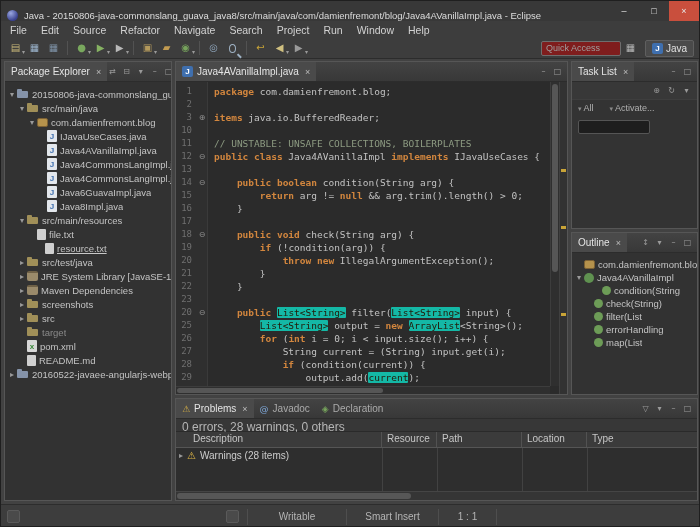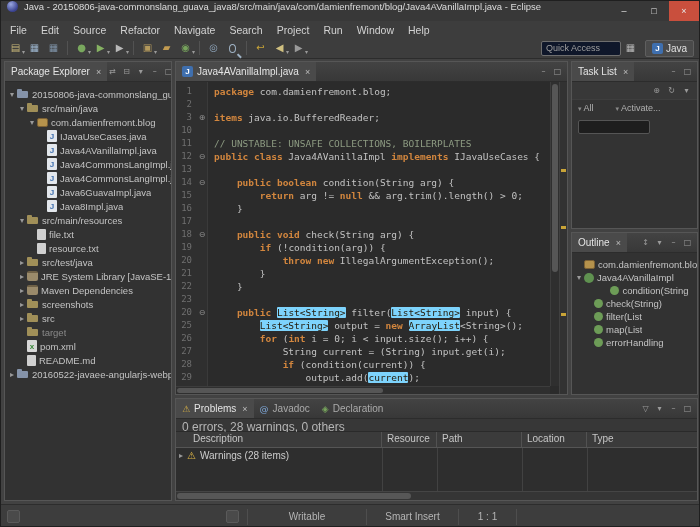--- a/index.html
+++ b/index.html
@@ -1,38 +1,38 @@
 <!DOCTYPE html>
 <html><head>
 <meta charset="utf-8">
 <style>
 *{margin:0;padding:0;box-sizing:border-box}
 html,body{width:700px;height:527px;overflow:hidden;background:#1e1e1e}
 .window{position:relative;width:700px;height:527px;background:#424242;font-family:"Liberation Sans",sans-serif;color:#c8c8c8;border:1px solid #1f1f1f;overflow:hidden}
 
-.titlebar{position:absolute;left:0;top:0;right:0;height:20px;background:#383838;display:flex;align-items:flex-start}
+.titlebar{position:absolute;left:0;top:0;right:0;height:20px;background:#383838;display:flex;align-items:flex-end}
 .app-icon{width:11px;height:11px;border-radius:50%;background:radial-gradient(circle at 35% 30%,#9aa7e0,#39418f 70%);margin:0 6px;flex:none}
 .title-text{font-size:9.5px;color:#dcdcdc;white-space:nowrap;overflow:hidden}
 .win-controls{margin-left:auto;display:flex;height:100%;flex:none}
 .win-btn{width:30px;height:100%;display:flex;align-items:center;justify-content:center;font-size:9px;color:#e6e6e6}
 .win-close{background:#c94f3d}
 
 .menubar{position:absolute;left:0;top:20px;right:0;height:17px;display:flex;align-items:center;padding-left:2px;background:#3d3d3d}
 .menu-item{font-size:10.5px;color:#d2d2d2;padding:2px 7px}
 
 .toolbar{position:absolute;left:0;top:37px;right:0;height:21px;background:#3d3d3d;border-bottom:1px solid #2c2c2c;display:flex;align-items:center;padding:0 5px}
 .tb-row{display:flex;align-items:center}
 .tb-icon{width:17px;height:16px;display:flex;align-items:center;justify-content:center;font-size:10px;margin:0 1px;border-radius:2px;position:relative}
 .tb-glyph{font-family:"DejaVu Sans",sans-serif;font-size:10px;line-height:1}
 .tb-caret{font-family:"DejaVu Sans",sans-serif;font-size:6px;color:#9a9a9a;position:absolute;right:-1px;bottom:1px}
 .tb-sep{width:1px;height:14px;background:#525252;margin:0 4px}
 .tb-search{border:1.5px solid #9fb2c4;border-radius:50%;width:9px;height:9px;margin:0 5px}
 .tb-search:after{content:"";position:absolute;width:5px;height:1.5px;background:#9fb2c4;transform:rotate(45deg);right:-1px;bottom:0}
 .tb-spring{flex:1}
-.quick-access{width:80px;height:15px;border:1px solid #6e6e6e;background:#0f172a;color:#9f9f9f;font-size:9px;display:flex;align-items:center;padding-left:4px;border-radius:2px}
+.quick-access{width:80px;height:15px;border:1px solid #6e6e6e;background:#7f1d1d;color:#9f9f9f;font-size:9px;display:flex;align-items:center;padding-left:4px;border-radius:2px}
 .perspective-btn{display:flex;align-items:center;gap:3px;height:17px;padding:0 6px;background:#4a4a4a;border:1px solid #5f5f5f;border-radius:2px;margin-left:5px;font-size:10px;color:#e0e0e0}
 .j-icon{width:11px;height:11px;background:#3f6fae;color:#fff;font-size:8px;font-weight:bold;display:flex;align-items:center;justify-content:center;border-radius:2px;flex:none}
 
 .panel{position:absolute;background:#333;border:1px solid #565656;display:flex;flex-direction:column;overflow:hidden}
 .phdr{height:20px;background:linear-gradient(#434343,#383838);display:flex;align-items:stretch;border-bottom:1px solid #2c2c2c;flex:none}
 .ptab{display:flex;align-items:center;gap:4px;padding:0 6px;font-size:10px;color:#aaa;white-space:nowrap}
 .ptab.active{background:#4a4a4a;color:#e4e4e4}
 .tablabel{white-space:nowrap}
 .tabclose{font-size:9px;color:#bbb;margin-left:2px}
 .tabicon{font-family:"DejaVu Sans",sans-serif;font-size:9px}
@@ -69,50 +69,50 @@
 .gutter-bg{position:absolute;left:0;top:0;bottom:0;width:32px;background:#2f2f2f;border-right:1px solid #3a3a3a;z-index:0}
 .code-area{position:absolute;left:0;top:0;right:17px;bottom:8px;z-index:1;font-family:"DejaVu Sans Mono",monospace;font-size:9.5px;line-height:13px;overflow:hidden;padding-top:3px}
 .code-line{display:flex;height:13px}
 .ln{width:20px;flex:none;text-align:right;padding-right:4px;color:#6f6f6f;font-size:9px}
 .fold{width:12px;flex:none;text-align:center;color:#8f8f8f;font-size:8px;font-family:"DejaVu Sans",sans-serif}
 .code-text{white-space:pre;padding-left:6px;color:#c2c2c2}
 .code-text span{white-space:pre}
 .tok-kw{color:#d2863e;font-weight:bold}
 .tok-pl{color:#c2c2c2}
 .tok-cm{color:#8d9b82}
-.tok-hl{background:#7dd3fc;color:#241a08;border-radius:1px}
+.tok-hl{background:#14b8a6;color:#241a08;border-radius:1px}
 .vscroll{position:absolute;right:8px;top:0;bottom:8px;width:9px;background:#2f2f2f;border-left:1px solid #3d3d3d;z-index:2}
 .vthumb{position:absolute;left:1px;right:1px;top:2px;height:62%;background:#565656;border-radius:3px}
 .overview{position:absolute;right:0;top:0;bottom:0;width:8px;background:#323232;border-left:1px solid #404040;z-index:2}
 .ov-mark{position:absolute;left:1px;width:5px;height:3px;background:#c9a437}
 .hscroll{position:absolute;left:0;right:17px;bottom:0;height:8px;background:#2f2f2f;border-top:1px solid #3d3d3d;z-index:2}
 .hthumb{position:absolute;top:1px;left:1px;width:55%;height:5px;background:#565656;border-radius:3px}
 
 .task-toolbar{height:18px;display:flex;align-items:center;justify-content:flex-end;gap:4px;padding:0 5px;border-bottom:1px solid #3e3e3e;background:#383838}
-.task-links{display:flex;gap:22px;padding:3px 6px;font-size:9px;color:#b0b0b0}
+.task-links{display:flex;gap:16px;padding:3px 6px;font-size:9px;color:#b0b0b0}
 .tl-link{white-space:nowrap}
 .tl-link:before{content:"▾ ";font-size:7px;color:#8a8a8a}
 .task-search{margin:4px 6px;height:14px;width:72px;background:#1e1e1e;border:1px solid #555;border-radius:2px}
 
 .problems-summary{height:13px;font-size:12px;color:#b5b5b5;padding:1px 0 0 6px;background:#373737;border-bottom:1px solid #2a2a2a;flex:none}
 .ptable-head{height:16px;display:flex;background:#3b3b3b;border-bottom:1px solid #555;font-size:10px;color:#c6c6c6;flex:none}
 .pcol{padding:1px 0 0 5px;border-right:1px solid #525252;overflow:hidden;white-space:nowrap}
 .c0{width:206px;padding-left:17px}.c1{width:55px}.c2{width:85px}.c3{width:65px}.c4{flex:1;border-right:none}
 .ptable-body{flex:1;position:relative;background:#2e2e2e}
 .grid-line{position:absolute;top:0;bottom:9px;width:1px;background:#424242}
 .prow{height:15px;display:flex;align-items:center;font-size:10px;color:#cccccc}
 .warn-ic{color:#d9b245;font-size:10px;margin:0 4px 0 1px;font-family:"DejaVu Sans",sans-serif}
 .pscroll{position:absolute;left:0;right:0;bottom:0;height:9px;background:#353535;border-top:1px solid #454545}
 .pthumb{position:absolute;left:1px;top:1px;width:45%;height:6px;background:#575757;border-radius:3px}
 
 .statusbar{position:absolute;left:0;right:0;top:503px;height:24px;background:#3d3d3d;border-top:1px solid #2d2d2d;display:flex;align-items:center;font-size:10px;color:#b5b5b5}
 .sb-icon{width:13px;height:13px;background:#4a4a4a;border:1px solid #5a5a5a;margin-left:6px;border-radius:2px;flex:none}
 .sb-spacer{width:200px;flex:none}
 .sb-cell{height:16px;display:flex;align-items:center;justify-content:center;border-right:1px solid #4e4e4e;white-space:nowrap}
-.sb-writable{width:120px;border-left:1px solid #4e4e4e;margin-left:8px}
+.sb-writable{width:100px;border-left:1px solid #4e4e4e;margin-left:8px}
 .sb-insert{width:92px}
 .sb-caret{width:58px}
 </style>
 </head>
 <body>
 
 <div class="window">
 
   <div class="titlebar">
     <span class="app-icon"></span>
@@ -274,21 +274,21 @@
         <div class="tree-row" style="padding-left: 12px;">
           <span class="expander">▾</span>
           <span class="ic ic-srcfolder icf"></span>
           <span class="tree-label">src/main/resources</span>
         </div>
         <div class="tree-row" style="padding-left: 22px;">
           <span class="expander"></span>
           <span class="ic ic-file"></span>
           <span class="tree-label">file.txt</span>
         </div>
-        <div class="tree-row" style="padding-left: 22px;">
+        <div class="tree-row" style="padding-left: 30px; text-decoration: underline;">
           <span class="expander"></span>
           <span class="ic ic-file"></span>
           <span class="tree-label">resource.txt</span>
         </div>
         <div class="tree-row" style="padding-left: 12px;">
           <span class="expander">▸</span>
           <span class="ic ic-srcfolder icf"></span>
           <span class="tree-label">src/test/java</span>
         </div>
         <div class="tree-row" style="padding-left: 12px;">
@@ -519,44 +519,44 @@
         <div class="tree-row" style="padding-left: 2px;">
           <span class="expander"></span>
           <span class="ic ic-package"></span>
           <span class="tree-label">com.damienfremont.blog</span>
         </div>
         <div class="tree-row" style="padding-left: 2px;">
           <span class="expander">▾</span>
           <span class="ic ic-class"></span>
           <span class="tree-label">Java4AVanillaImpl</span>
         </div>
-        <div class="tree-row" style="padding-left: 20px; justify-content: center;">
+        <div class="tree-row" style="padding-left: 20px;">
           <span class="expander"></span>
           <span class="ic ic-method"></span>
           <span class="tree-label">condition(String</span>
         </div>
         <div class="tree-row" style="padding-left: 12px;">
           <span class="expander"></span>
           <span class="ic ic-method"></span>
           <span class="tree-label">check(String)</span>
         </div>
         <div class="tree-row" style="padding-left: 12px;">
           <span class="expander"></span>
           <span class="ic ic-method"></span>
           <span class="tree-label">filter(List</span>
         </div>
         <div class="tree-row" style="padding-left: 12px;">
           <span class="expander"></span>
           <span class="ic ic-method"></span>
+          <span class="tree-label">errorHandling</span>
+        </div>
+        <div class="tree-row" style="padding-left: 12px;">
+          <span class="expander"></span>
+          <span class="ic ic-method"></span>
           <span class="tree-label">map(List</span>
-        </div>
-        <div class="tree-row" style="padding-left: 12px;">
-          <span class="expander"></span>
-          <span class="ic ic-method"></span>
-          <span class="tree-label">errorHandling</span>
         </div>
       </div>
   </div>
 
   <div class="panel problems-panel">
     <div class="phdr">
       <div style="display:flex">
           <div class="ptab active">
             <span class="tabicon" style="color: rgb(217, 178, 69);">⚠</span>
             <span class="tablabel">Problems</span>

